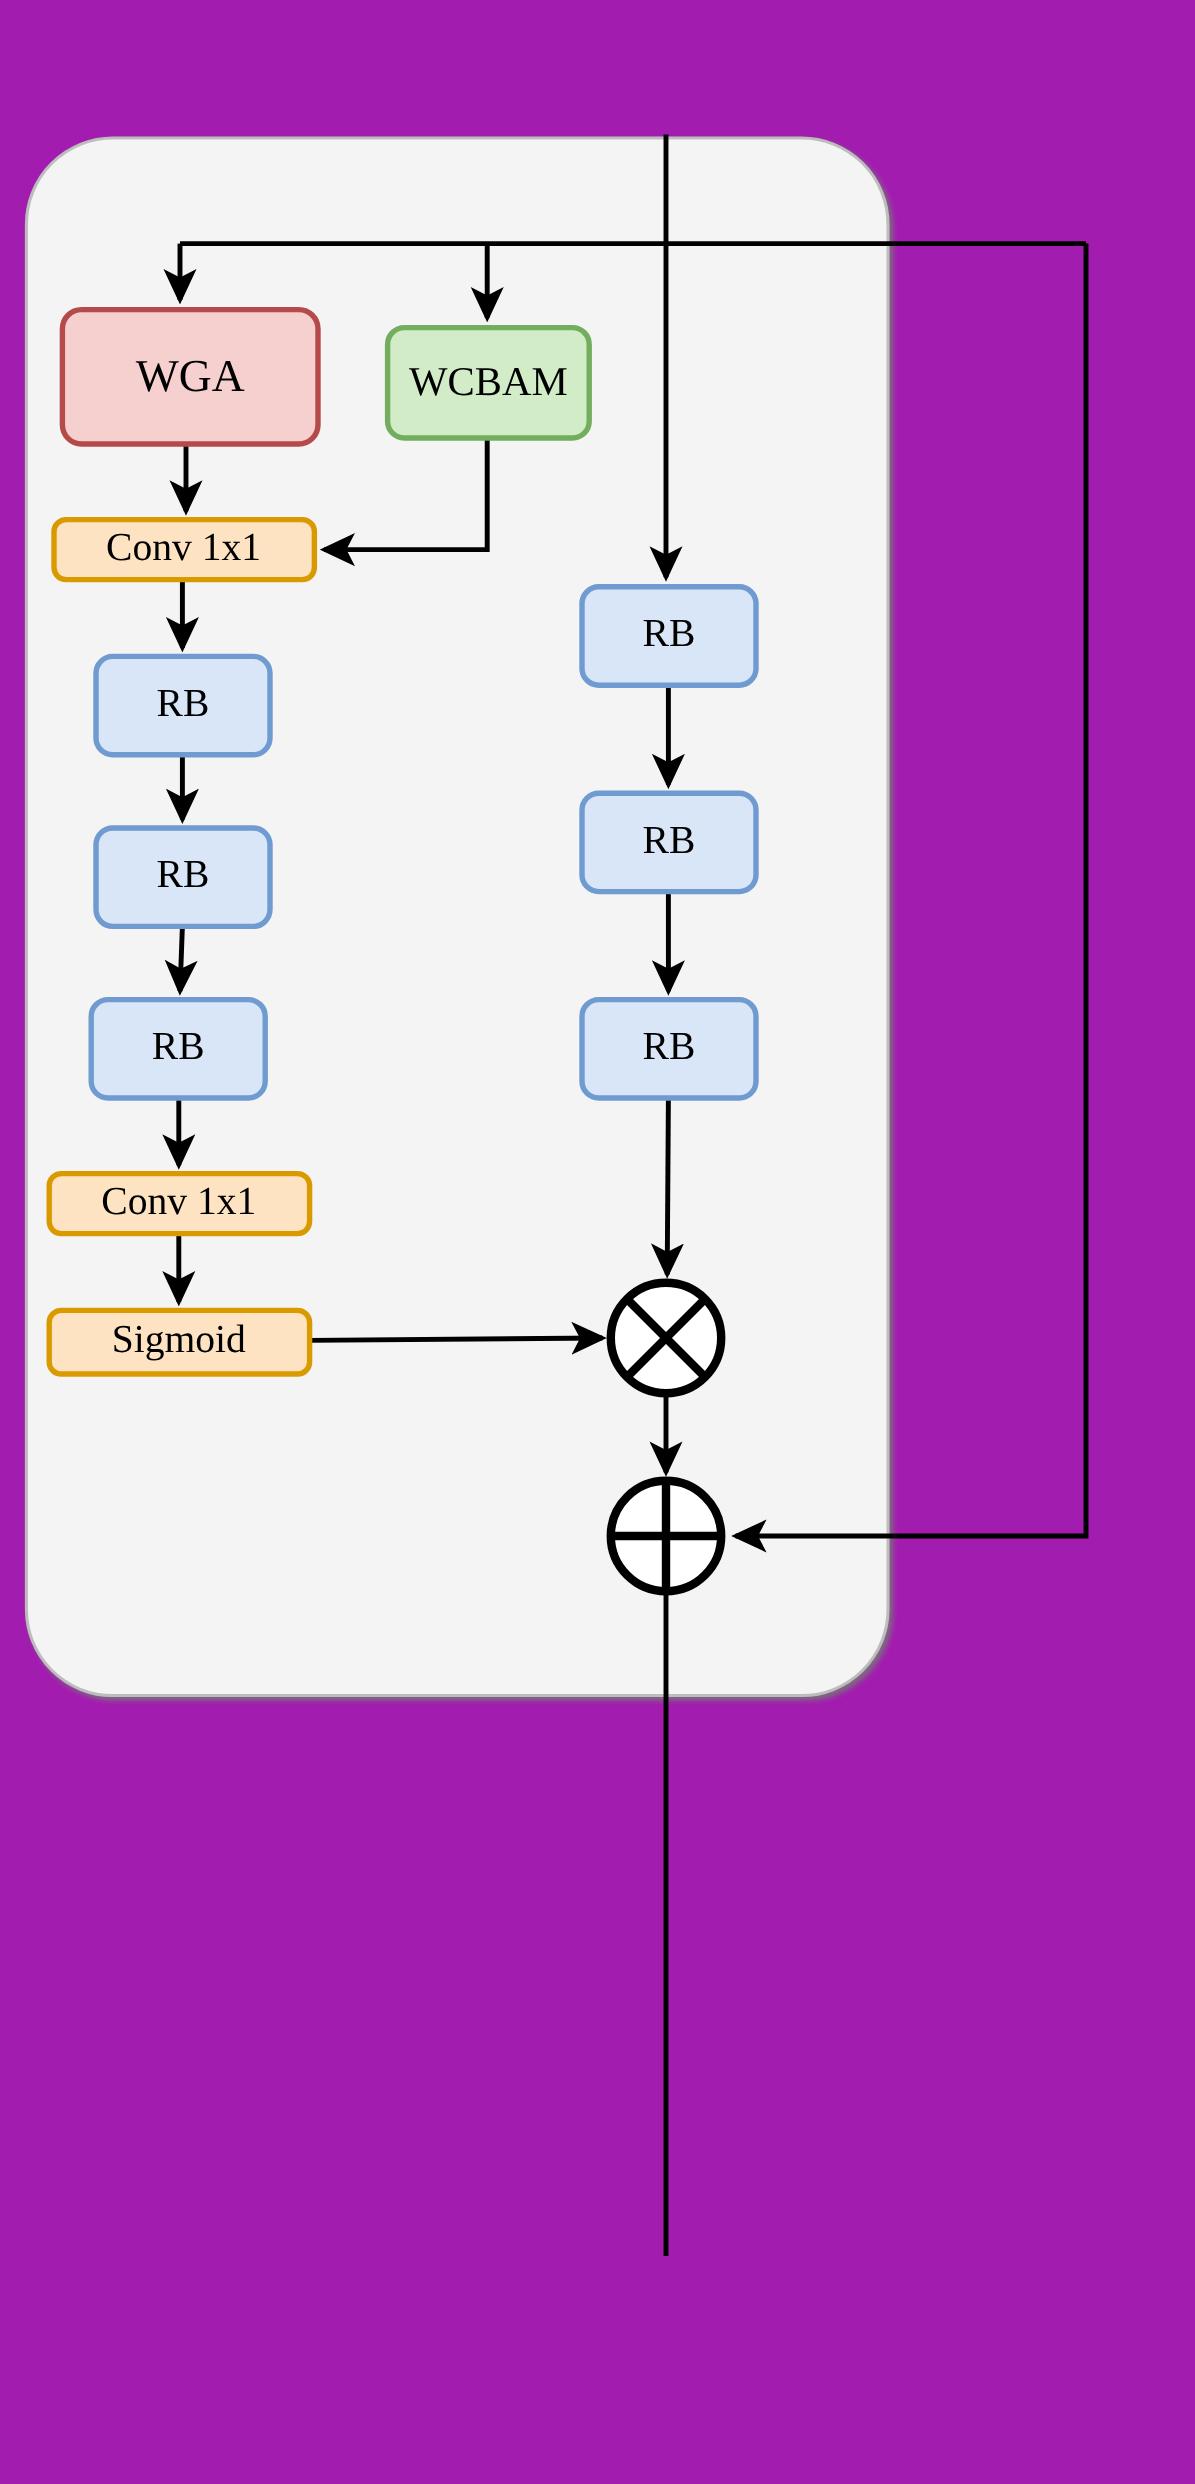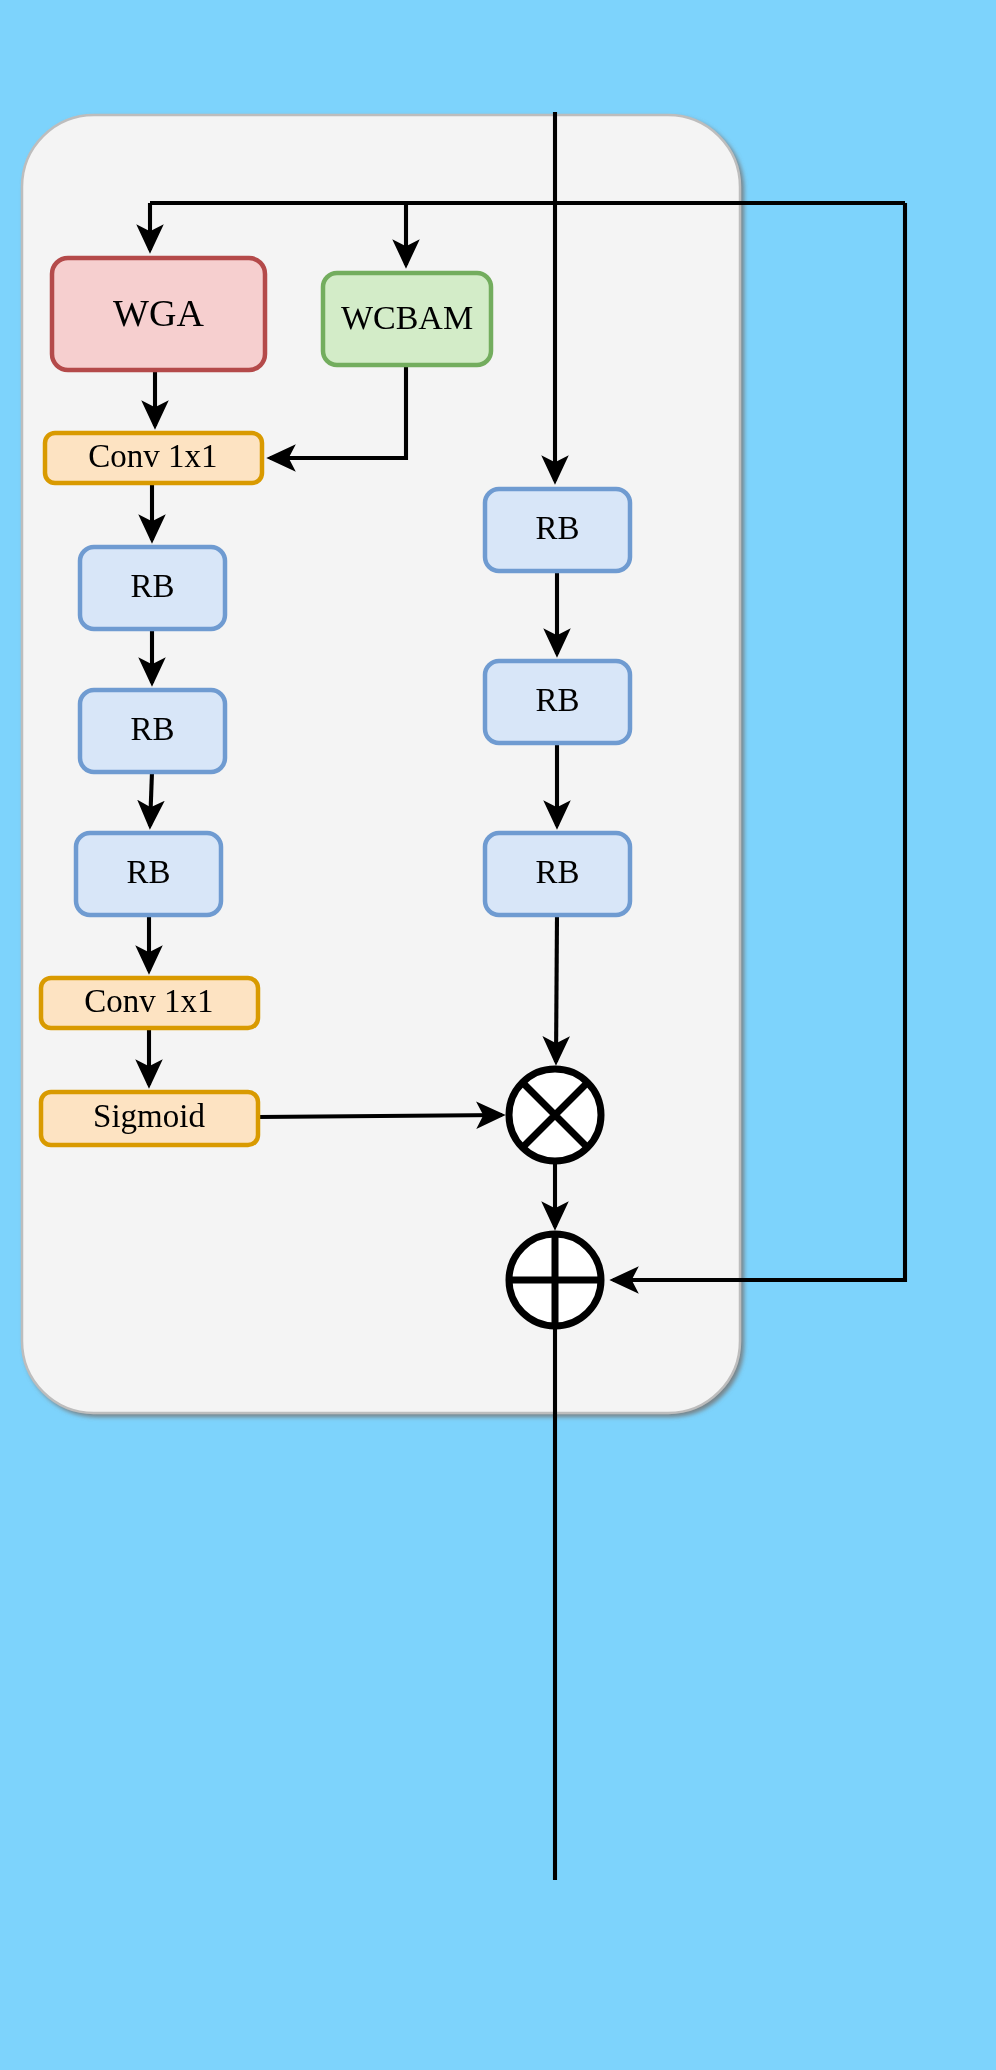--- a/index.html
+++ b/index.html
@@ -10,21 +10,21 @@
   body {
     width: 996px;
     height: 2070px;
     overflow: hidden;
     font-family: "Liberation Serif", "DejaVu Serif", serif;
   }
   #stage {
     position: relative;
     width: 996px;
     height: 2070px;
-    background: #7dd3fc;
+    background: #a21caf;
   }
   svg#diagram {
     display: block;
     width: 996px;
     height: 2070px;
   }
   .node-label {
     font-family: "Liberation Serif", "DejaVu Serif", serif;
     fill: #000000;
     text-anchor: middle;

